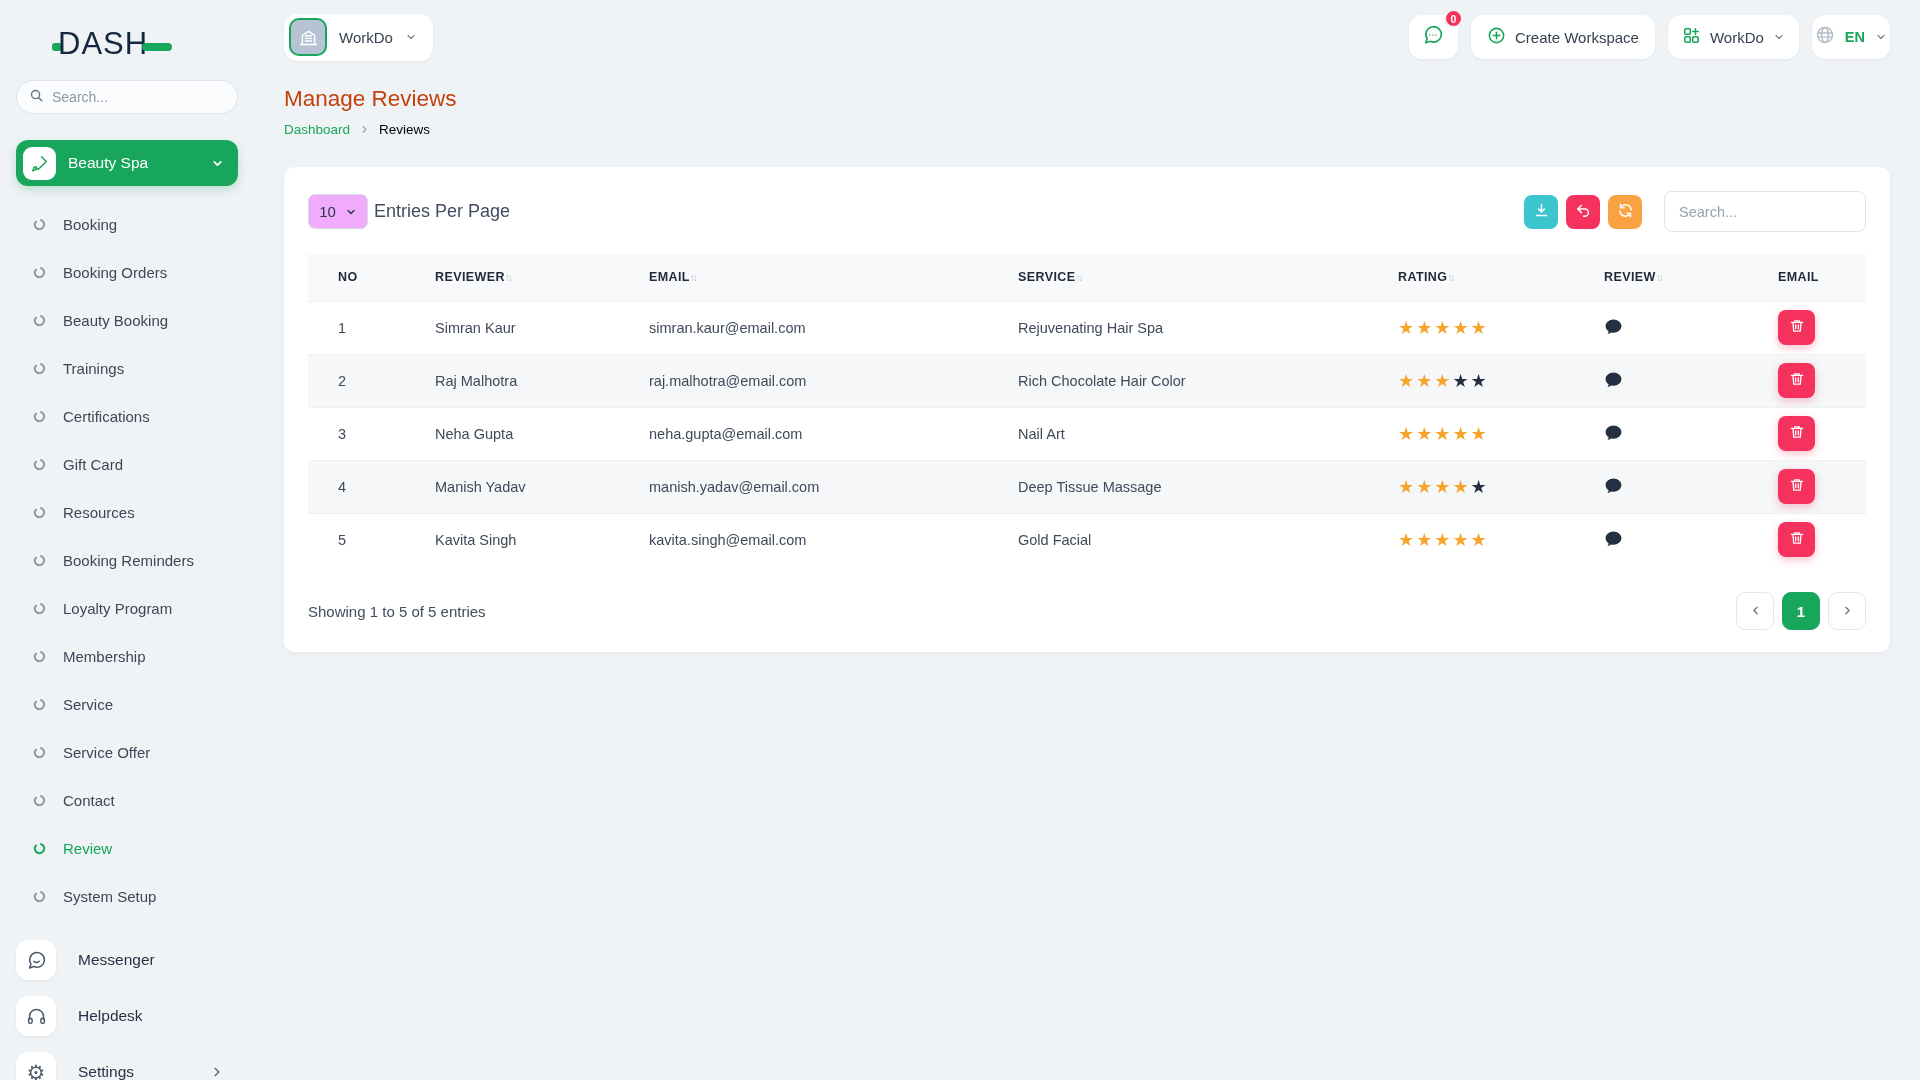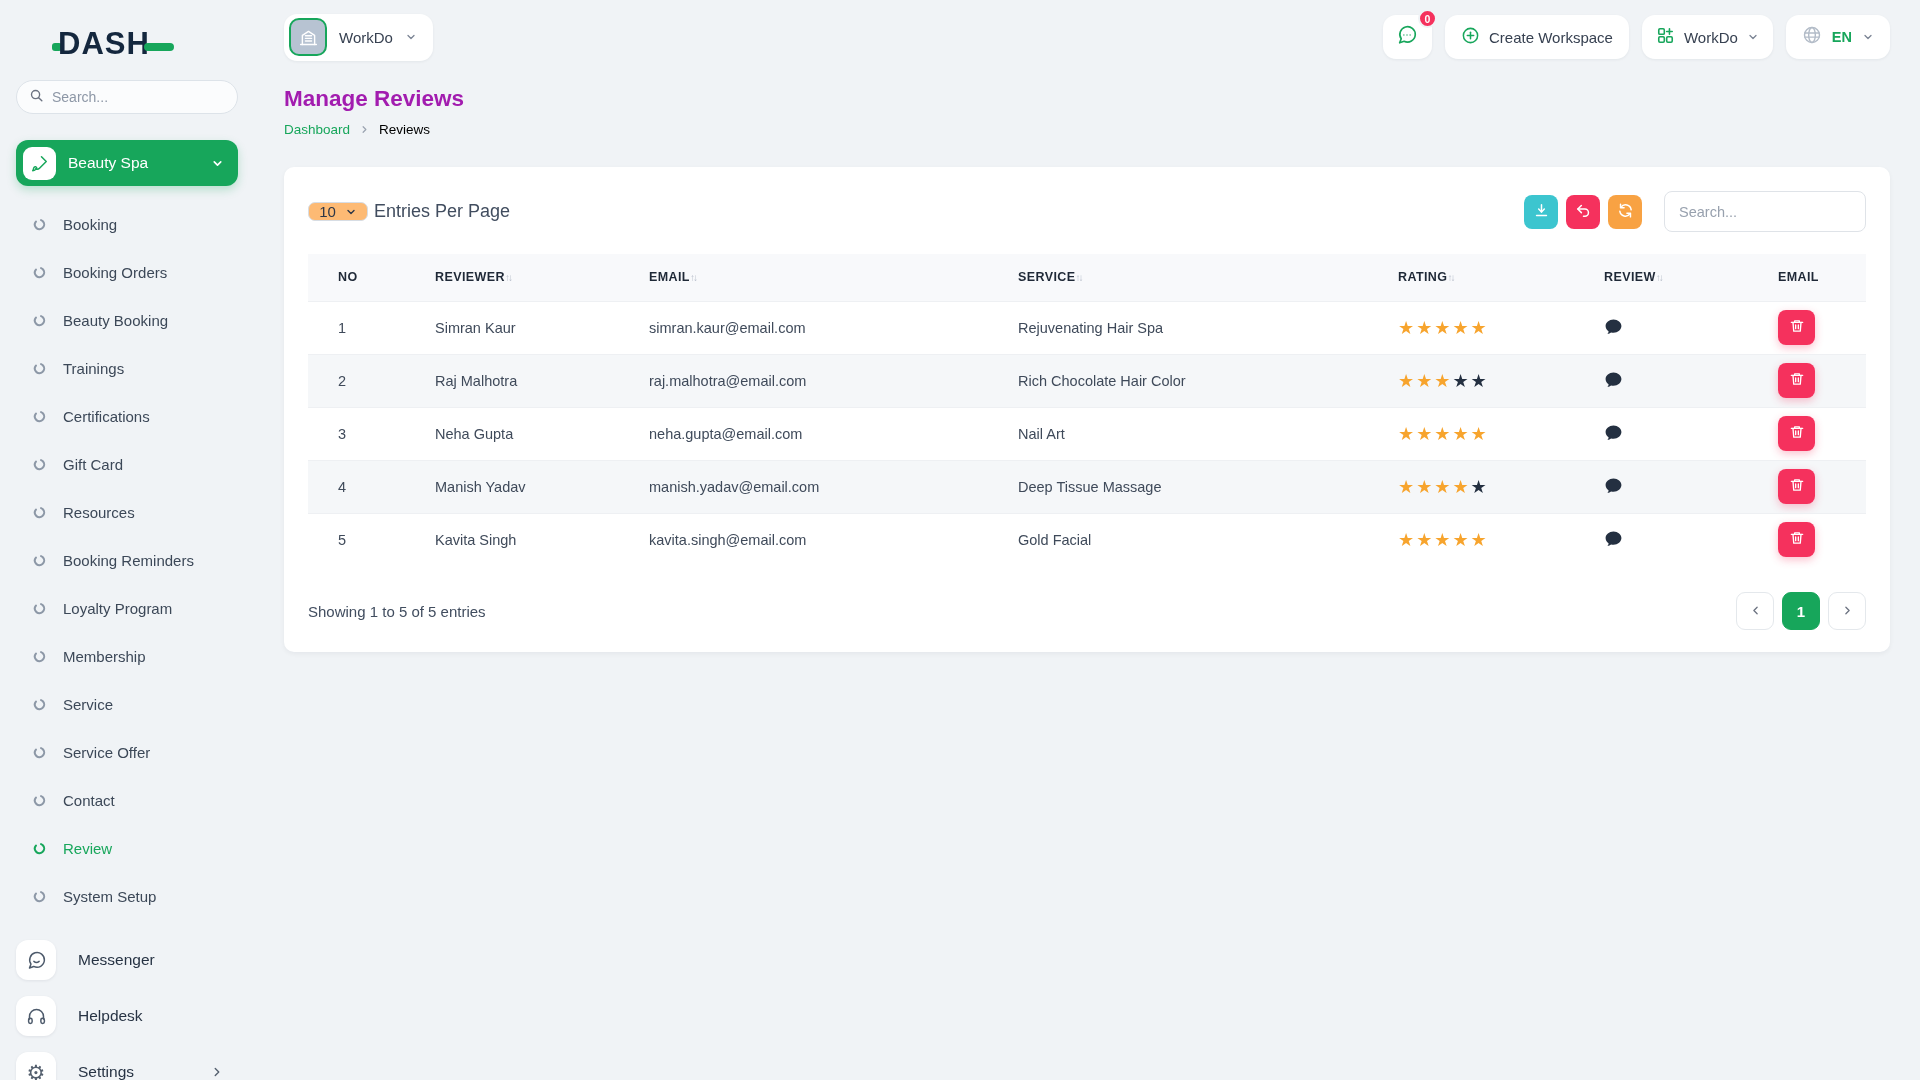--- a/index.html
+++ b/index.html
@@ -3,21 +3,21 @@
 <meta charset="utf-8">
 <style>
   * { margin:0; padding:0; box-sizing:border-box; }
   html,body { width:1920px; height:1080px; overflow:hidden; }
   body { font-family:"Liberation Sans", sans-serif; background:#f0f3f6; color:#3f4a5a; }
   .app { display:flex; width:1920px; height:1080px; }
 
   
   .sidebar { width:254px; min-width:254px; height:1080px; padding:0 16px; position:relative; }
   .logo { margin:26px 0 18px 36px; display:flex; align-items:center; }
-  .logo-text { font-size:31px; font-weight:700; letter-spacing:1px; color:#14273e; }
+  .logo-text { font-size:31px; font-weight:400; letter-spacing:1px; color:#14273e; }
   .logo-dash { display:inline-block; width:30px; height:8px; border-radius:4px; background:#17a65b; margin-left:-6px; margin-top:6px; }
   .logo-dot { display:inline-block; width:10px; height:8px; border-radius:3px; background:#17a65b; margin-right:-4px; margin-top:6px; }
   .side-search { display:flex; align-items:center; gap:8px; height:34px; border:1px solid #dde3e9; background:#fbfcfd; border-radius:17px; padding:0 12px; margin-bottom:26px; }
   .side-search input { border:none; outline:none; background:transparent; font-family:inherit; font-size:14px; color:#4a5568; width:150px; }
   .side-search input::placeholder { color:#8d97a6; }
   .module-btn { display:flex; align-items:center; gap:12px; width:222px; height:46px; background:#17a65b; border:none; border-radius:12px; padding:0 14px 0 7px; cursor:pointer; box-shadow:0 4px 10px rgba(23,166,91,.25); }
   .module-icon { width:33px; height:33px; background:#ffffff; border-radius:9px; display:flex; align-items:center; justify-content:center; }
   .module-label { color:#ffffff; font-size:15.5px; font-weight:400; flex:1; text-align:left; }
   .side-nav { margin-top:14px; }
   .side-item { display:flex; align-items:center; gap:17px; height:48px; padding-left:17px; font-size:15px; color:#3c4858; cursor:pointer; }
@@ -35,35 +35,35 @@
   .topbar { height:62px; display:flex; align-items:center; justify-content:space-between; padding-top:12px; }
   .pill { background:#ffffff; border-radius:13px; box-shadow:0 1px 3px rgba(20,30,50,.06); display:flex; align-items:center; cursor:pointer; }
   .ws-pill { height:47px; padding:0 16px 0 5px; gap:12px; }
   .ws-avatar { width:38px; height:38px; border-radius:10px; background:#b7c3d2; border:2px solid #17a65b; display:flex; align-items:center; justify-content:center; }
   .ws-name { font-size:15px; color:#374151; font-weight:500; }
   .top-right { display:flex; align-items:center; gap:13px; }
   .chat-pill { width:49px; height:44px; justify-content:center; position:relative; }
   .chat-badge { position:absolute; top:-6px; right:-5px; min-width:19px; height:19px; border-radius:10px; background:#f5315d; color:#fff; font-size:10.5px; font-weight:700; display:flex; align-items:center; justify-content:center; border:2px solid #f0f3f6; }
   .cw-pill { height:44px; padding:0 16px; gap:9px; font-size:15px; color:#374151; font-weight:500; }
   .acct-pill { height:44px; padding:0 14px; gap:9px; font-size:15px; color:#374151; font-weight:500; }
-  .lang-pill { height:44px; padding:0 16px; gap:10px; }
+  .lang-pill { height:44px; padding:0 3px; gap:10px; }
   .lang-label { color:#17a65b; font-size:14.5px; font-weight:700; }
   .chev { display:flex; color:#7b8494; }
 
   .page-head { margin-top:24px; }
-  .page-title { font-size:22.5px; font-weight:700; color:#a21caf;margin-top:12px; }
+  .page-title { font-size:22.5px; font-weight:400; color:#c2410c;margin-top:12px; }
   .breadcrumb { display:flex; align-items:center; gap:9px; margin-top:10px; font-size:13.5px; }
   .crumb-link { color:#17a65b; cursor:pointer; }
   .crumb-sep { color:#9aa3b0; display:flex; }
   .crumb-current { color:#000000; }
 
   
   .card { margin-top:30px; background:#ffffff; border-radius:10px; box-shadow:0 2px 5px rgba(16,24,40,.05); padding:24px 24px 22px; width:1606px; }
   .card-toolbar { display:flex; align-items:center; margin-bottom:22px; }
-  .entries-select { display:flex; align-items:center; justify-content:center; gap:9px; width:60px; height:19px; border:1px solid #d7dde4; border-radius:7px; font-size:15px; color:#2d3748; cursor:pointer; background:#fdba74; }
+  .entries-select { display:flex; align-items:center; justify-content:center; gap:9px; width:60px; height:35px; border:1px solid #d7dde4; border-radius:7px; font-size:15px; color:#2d3748; cursor:pointer; background:#f0abfc; }
   .entries-label { margin-left:6px; font-size:18px; color:#414d5f; }
   .toolbar-right { margin-left:auto; display:flex; align-items:center; gap:8px; }
   .icon-btn { width:34px; height:34px; border:none; border-radius:8px; display:flex; align-items:center; justify-content:center; cursor:pointer; color:#fff; }
   .icon-btn.teal { background:#3cc5cf; }
   .icon-btn.pink { background:#f5315d; }
   .icon-btn.orange { background:#f8a243; }
   .table-search { margin-left:14px; width:202px; height:41px; border:1px solid #dfe3e8; border-radius:8px; padding:0 14px; font-family:inherit; font-size:14.5px; color:#4a5568; outline:none; }
   .table-search::placeholder { color:#98a1ae; }
 
   table { width:100%; border-collapse:collapse; table-layout:fixed; }

